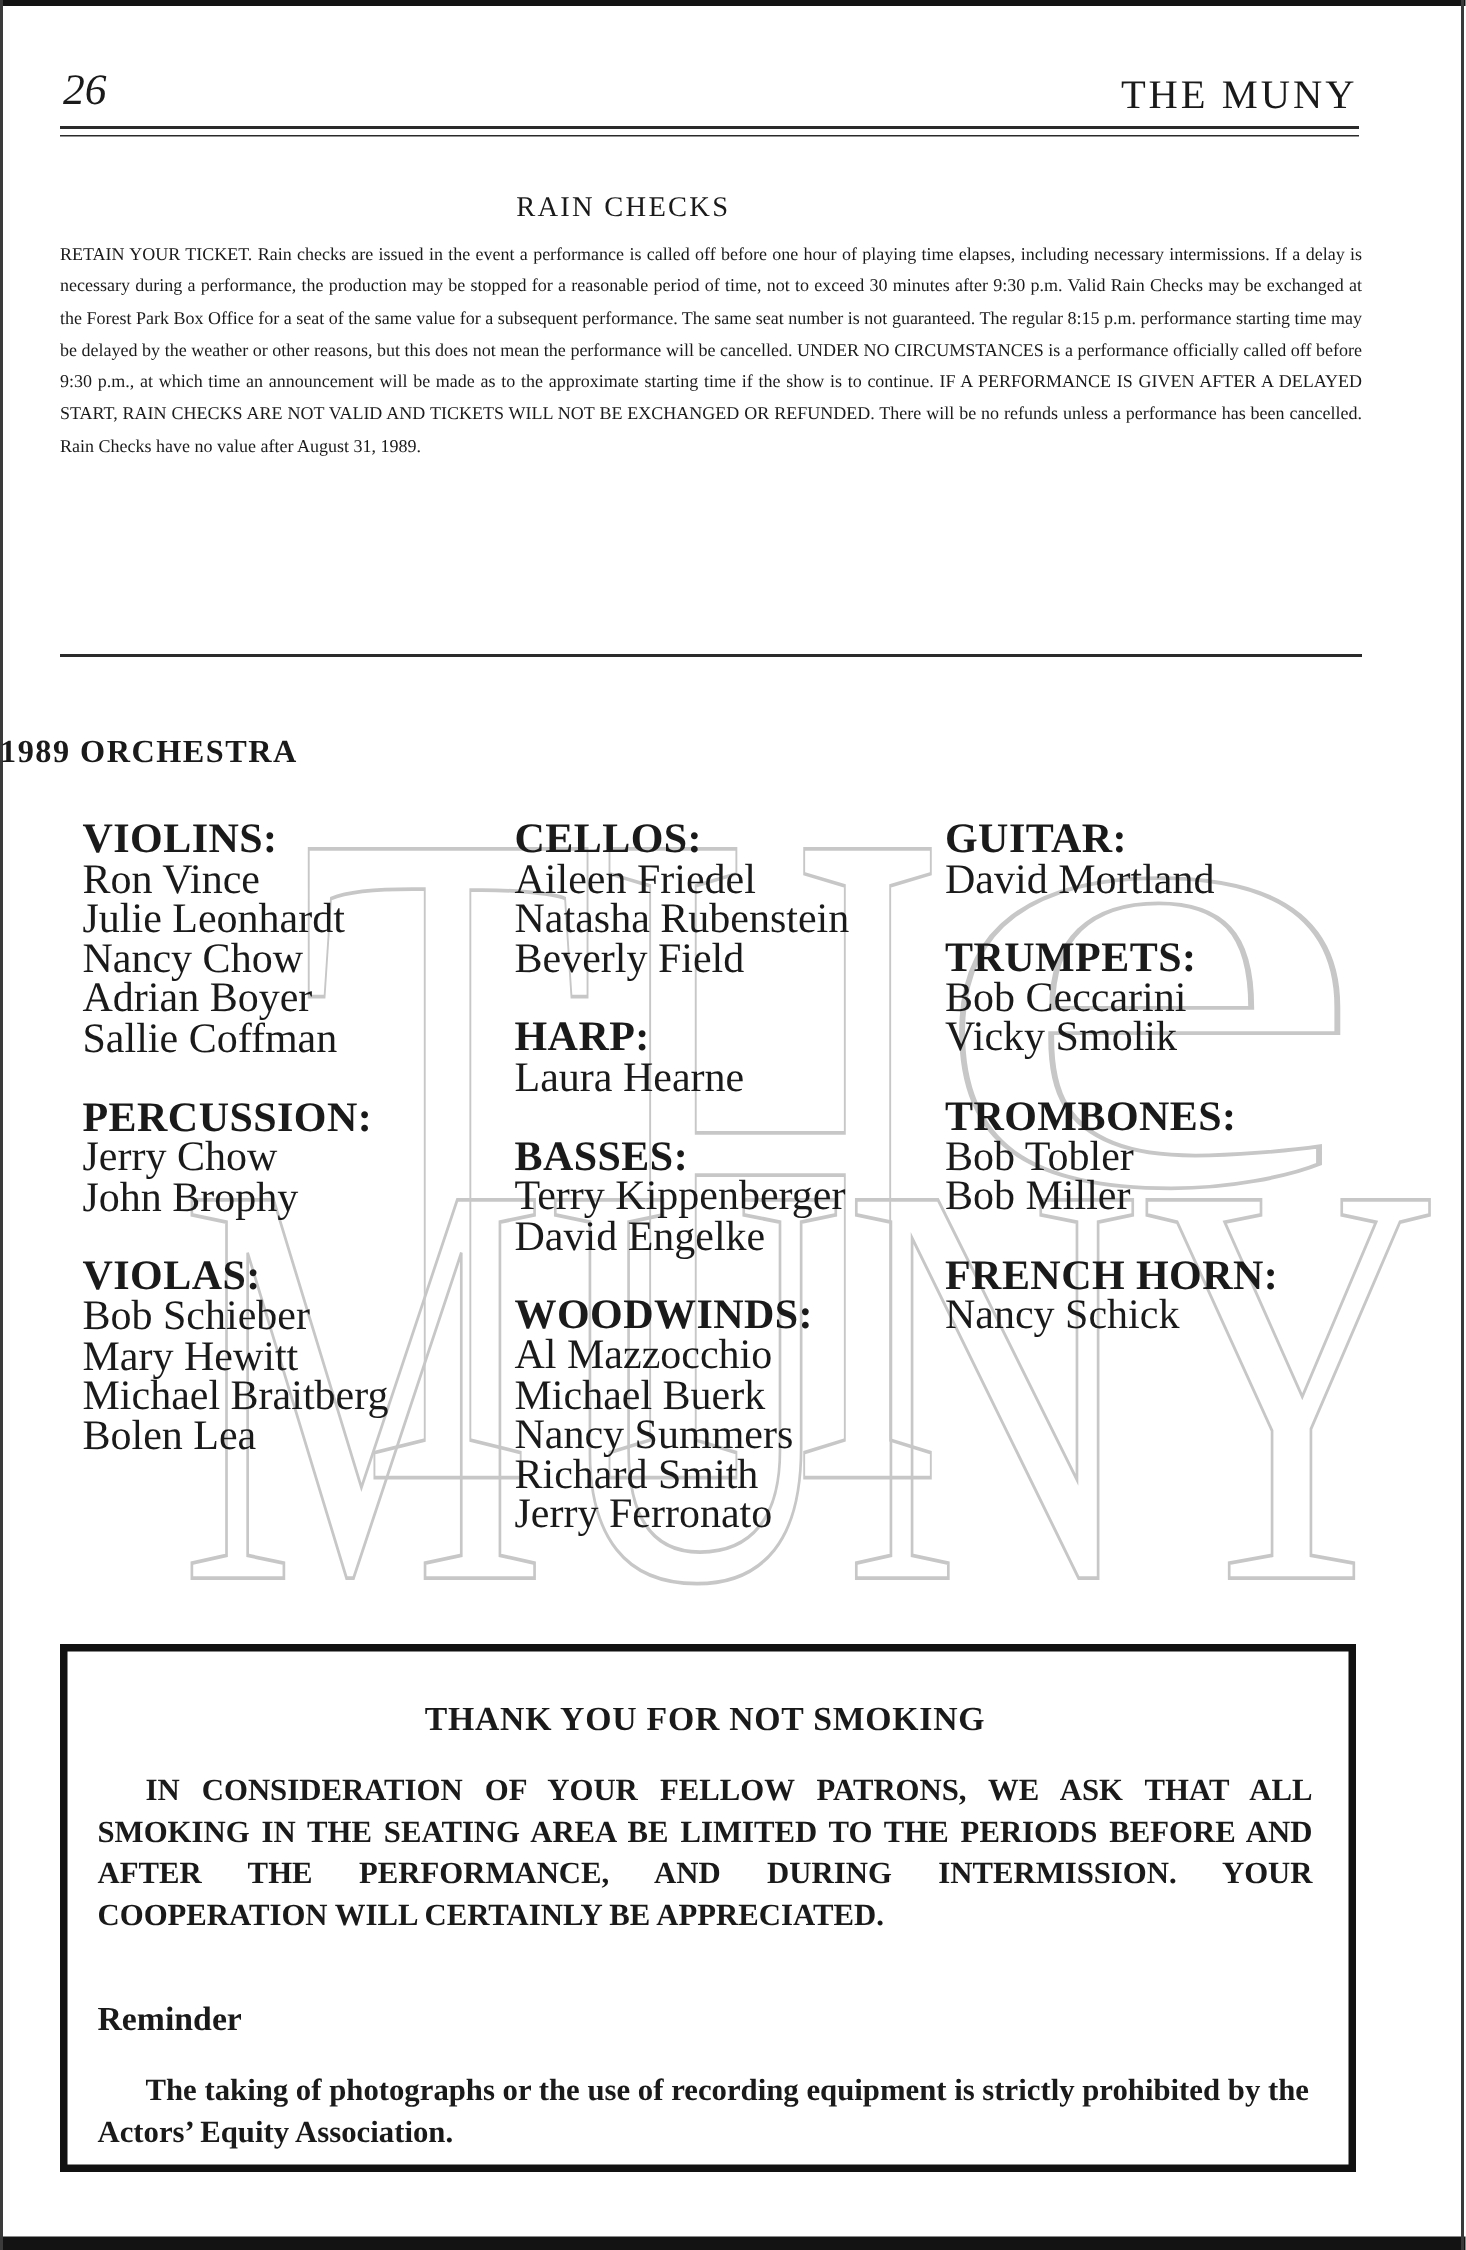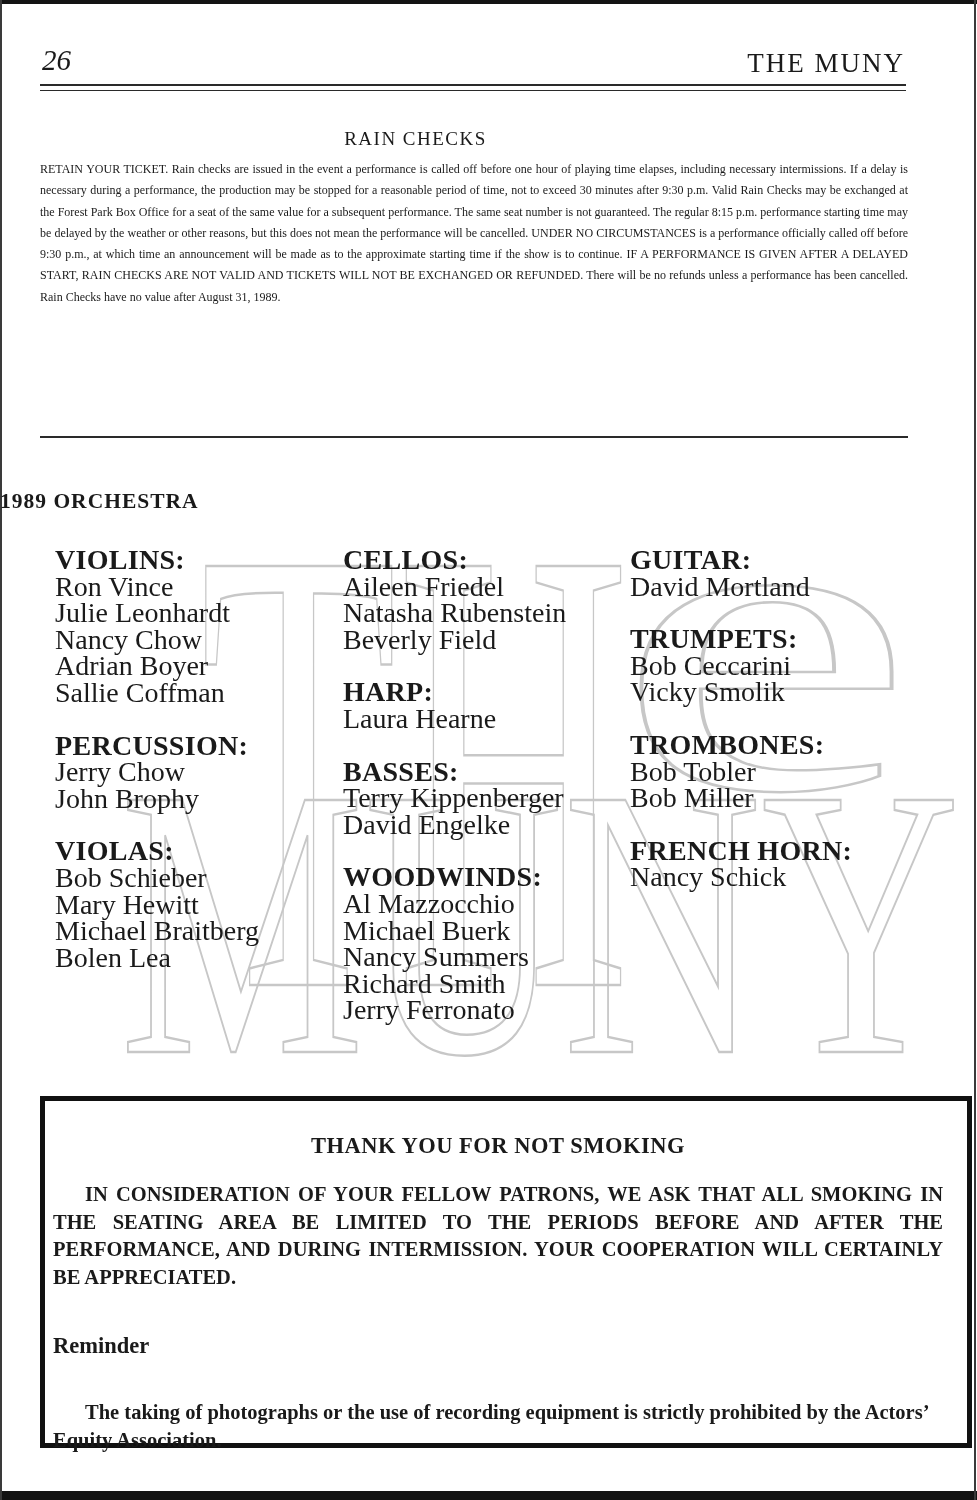--- a/index.html
+++ b/index.html
@@ -45,36 +45,36 @@
   .orch-heading { font-weight:bold; letter-spacing:0.3px; }
 
   
   .wm-text {
     fill:none; stroke:#c7c7c7; stroke-width:2.5px;
     font-family:"Liberation Serif","DejaVu Serif",serif;
   }
 
   
   .smoke-box {
-    position:absolute; left:40px; top:1096px; width:932px; height:352px;
-    border:5px solid #111; box-sizing:border-box; padding:32px 24px 0 8px;
+    position:absolute; left:40px; top:1096px; width:864px; height:352px;
+    border:5px solid #111; box-sizing:border-box; padding:32px 24px 0 20px;
     background:transparent;
   }
   .smoke-title {
     text-align:center; font-weight:bold; font-size:22.5px; letter-spacing:0.5px;
   }
   .smoke-body {
     margin-top:22px; font-weight:bold; font-size:20.5px; line-height:27.5px;
     text-align:justify; text-indent:32px;
   }
   .reminder-title {
     margin-top:42px; text-align:left; font-weight:bold; font-size:22.5px;
   }
   .reminder-body {
-    margin-top:40px; font-weight:bold; font-size:20.5px; line-height:27.5px;
+    margin-top:22px; font-weight:bold; font-size:20.5px; line-height:27.5px;
     text-indent:32px;
   }
 </style>
 </head>
 <body>
 
 <div class="edge-top"></div>
 <div class="edge-bottom"></div>
 <div class="edge-left"></div>
 <div class="edge-right"></div>

